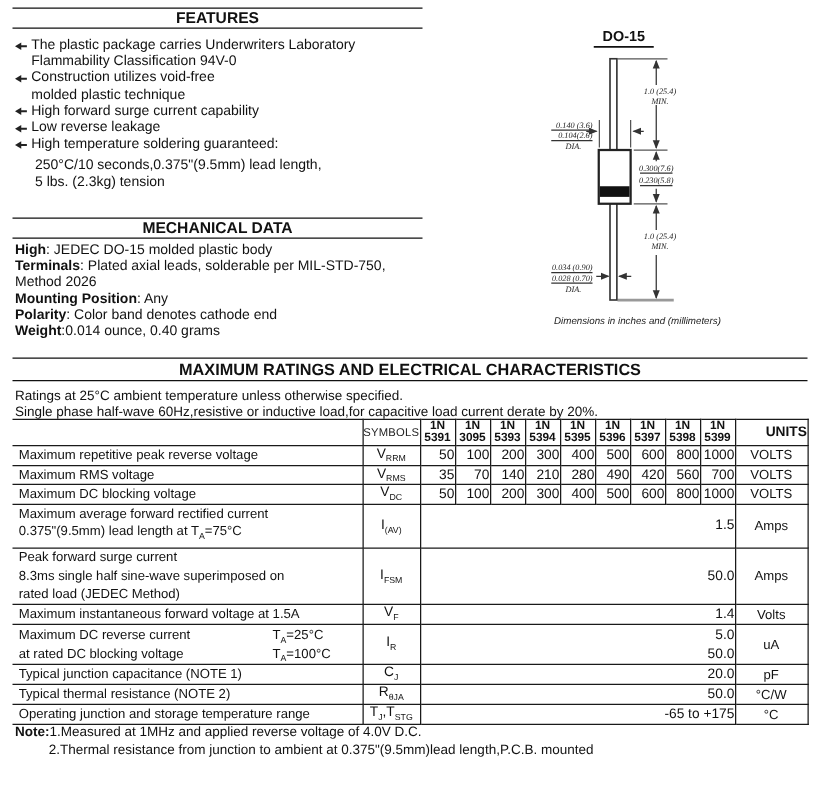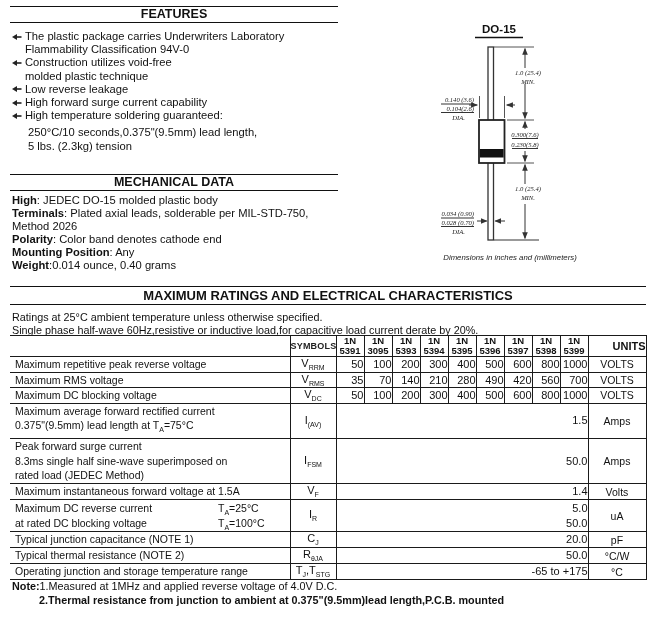--- a/index.html
+++ b/index.html
@@ -24,33 +24,33 @@
 
   #intro{position:absolute;left:12px;top:311px;width:630px;font-size:10.8px;line-height:12.5px;}
 
   #ratings-table{position:absolute;left:10px;top:335px;border-collapse:collapse;table-layout:fixed;
                  width:636px;}
   #ratings-table th,#ratings-table td{border:1.5px solid #1a1a1a;padding:0;vertical-align:middle;}
   .td-param,.th-blank{border-left:none !important;}
   .td-param{padding-left:5px !important;font-size:10.5px;margin-left:12px;}
   .param-line{line-height:14.6px;position:relative;white-space:nowrap;}
   .param-line .cond{position:absolute;left:203px;top:0;}
-  .th-sym{font-weight:bold;font-size:9px;letter-spacing:.2px;color:#222;margin-top:28px;}
+  .th-sym{font-weight:normal;font-size:9px;letter-spacing:.2px;color:#222;margin-top:28px;}
   .th-part{font-weight:bold;font-size:9.5px;line-height:10px;text-align:center;}
   .th-units{font-weight:bold;font-size:11px;text-align:right;}
   .td-sym{text-align:center;font-size:11px;}
   .td-val{text-align:right;font-size:11px;}
   .td-val div{line-height:15px;}
   .td-unit{text-align:center;font-size:10.5px;}
   sub{font-size:7px;}
 
   #notes{position:absolute;left:12px;top:580px;font-size:10.8px;line-height:13.5px;}
   #notes .b{font-weight:bold;}
   .note-line{display:inline;}
-  .note-line2{margin-left:27px;font-weight:bold;}
+  .note-line2{margin-left:27px;}
 
   #do15{position:absolute;left:397px;top:18px;}
   .dimtxt{font-family:"Liberation Serif", serif;font-style:italic;font-size:6.6px;fill:#222;}
   .captxt{font-style:italic;font-size:7.8px;fill:#222;font-family:"Liberation Sans", sans-serif;}
   .titletxt{font-weight:bold;font-size:11.5px;fill:#111;font-family:"Liberation Sans", sans-serif;}
   .dline{stroke:#333;stroke-width:1;}
   .wline{stroke:#555;stroke-width:1;}
 </style>
 </head>
 <body>
@@ -84,32 +84,32 @@
         </div>
       </div>
       <div class="feat-item">
         <span class="bullet">
           <svg width="10" height="8" viewBox="0 0 10 8">
             <polygon points="0,4 5,1 5,7"></polygon>
             <rect x="4" y="3.2" width="5.5" height="1.6"></rect>
           </svg>
         </span>
         <div class="feat-text">
+          <div class="feat-line">High forward surge current capability</div>
+        </div>
+      </div>
+      <div class="feat-item">
+        <span class="bullet">
+          <svg width="10" height="8" viewBox="0 0 10 8">
+            <polygon points="0,4 5,1 5,7"></polygon>
+            <rect x="4" y="3.2" width="5.5" height="1.6"></rect>
+          </svg>
+        </span>
+        <div class="feat-text">
           <div class="feat-line">Low reverse leakage</div>
-        </div>
-      </div>
-      <div class="feat-item">
-        <span class="bullet">
-          <svg width="10" height="8" viewBox="0 0 10 8">
-            <polygon points="0,4 5,1 5,7"></polygon>
-            <rect x="4" y="3.2" width="5.5" height="1.6"></rect>
-          </svg>
-        </span>
-        <div class="feat-text">
-          <div class="feat-line">High forward surge current capability</div>
         </div>
       </div>
       <div class="feat-item">
         <span class="bullet">
           <svg width="10" height="8" viewBox="0 0 10 8">
             <polygon points="0,4 5,1 5,7"></polygon>
             <rect x="4" y="3.2" width="5.5" height="1.6"></rect>
           </svg>
         </span>
         <div class="feat-text">
@@ -118,22 +118,22 @@
       </div>
       <div class="feat-extra first">250°C/10 seconds,0.375"(9.5mm) lead length,</div>
       <div class="feat-extra">5 lbs. (2.3kg) tension</div>
     </div>
 
   <div id="mech-hdr" class="sec-box">MECHANICAL DATA</div>
   <div id="mech-list">
       <div class="mech-line"><span class="b">High</span><span class="r">: JEDEC DO-15 molded plastic body</span></div>
       <div class="mech-line"><span class="b">Terminals</span><span class="r">: Plated axial leads, solderable per MIL-STD-750,</span></div>
       <div class="mech-line"><span class="r">Method 2026</span></div>
+      <div class="mech-line"><span class="b">Mounting Position</span><span class="r">: Any</span></div>
       <div class="mech-line"><span class="b">Polarity</span><span class="r">: Color band denotes cathode end</span></div>
-      <div class="mech-line"><span class="b">Mounting Position</span><span class="r">: Any</span></div>
       <div class="mech-line"><span class="b">Weight</span><span class="r">:0.014 ounce, 0.40 grams</span></div>
     </div>
 
   <svg id="do15" width="240" height="252" viewBox="0 0 240 252">
     <defs>
       <marker id="ah" viewBox="0 0 8 8" refX="7" refY="4" markerWidth="7" markerHeight="7" orient="auto">
         <path d="M0,0.8 L8,4 L0,7.2 z" fill="#333"></path>
       </marker>
     </defs>
     <text class="titletxt" x="102" y="15" text-anchor="middle">DO-15</text>

